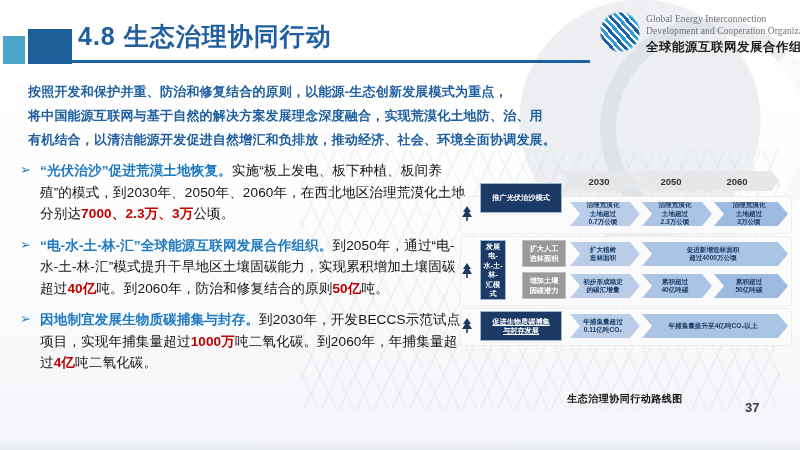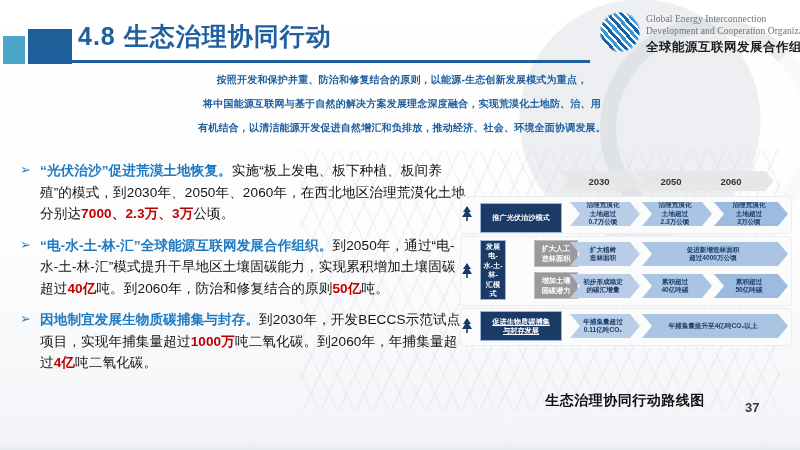--- a/index.html
+++ b/index.html
@@ -63,23 +63,23 @@
   }
   .logo-en1 { top:6px; }
   .logo-en2 { top:18px; }
   .logo-cn {
     position:absolute; left:46px; top:31px;
     font-size:12.5px; font-weight:bold; color:#1b1b1b; white-space:nowrap; letter-spacing:.5px;
   }
 
   
   .lead {
-    position:absolute; left:28px; top:68px; width:748px;
-    color:#1f5fa0; font-size:10px; font-weight:bold; line-height:24px;
-    text-align:center; letter-spacing:.2px;
+    position:absolute; left:28px; top:80px; width:748px;
+    color:#1f5fa0; font-size:13px; font-weight:bold; line-height:24px;
+    letter-spacing:.2px;
   }
   .lead .ln { display:block; white-space:nowrap; }
 
   
   .bullets { position:absolute; left:16px; top:160px; width:450px; }
   .bullet { position:relative; padding-left:24px; margin-bottom:10px; }
   .bullet .arrow {
     position:absolute; left:4px; top:2px; color:#2f7fc1; font-size:13px; line-height:16px;
   }
   .btxt { font-size:13.6px; line-height:21.5px; color:#141414; letter-spacing:.1px; }
@@ -92,21 +92,21 @@
   .tl { position:absolute; left:0; top:0; width:334px; height:26px; }
   .tl-chev {
     position:absolute; top:3px; height:20px;
     background:#e6e7e9;
     display:flex; align-items:center; justify-content:center;
     font-size:9.5px; font-weight:bold; color:#333;
     clip-path:polygon(0 0, calc(100% - 9px) 0, 100% 50%, calc(100% - 9px) 100%, 0 100%, 9px 50%);
   }
   .tl1 { left:102px; width:78px; }
   .tl2 { left:176px; width:74px; }
-  .tl3 { left:230px; width:86px;text-align:right; }
+  .tl3 { left:236px; width:86px;text-align:right; }
 
   .band {
     position:absolute; left:2px; width:330px;
     background:#fbfbfc; border:1px solid #eceef0; border-radius:3px;
   }
   .band1 { top:28px; height:36px; }
   .band2 { top:68px; height:68px; }
   .band3 { top:140px; height:36px; }
   .ic {
     position:absolute; width:14px; height:16px;
@@ -116,36 +116,36 @@
   .nav-dark {
     position:absolute; background:#1b3a66; border:1px solid #9fb7d4;
     color:#ffffff; font-size:7.2px; font-weight:bold; line-height:9.5px;
     display:flex; align-items:center; justify-content:center; text-align:center;
     padding:1px 2px; box-sizing:border-box;
   }
   .nav-gray {
     position:absolute; background:#9a9a9a; border:1px solid #bdbdbd;
     color:#ffffff; font-size:7.2px; font-weight:bold; line-height:9.5px;
     display:flex; align-items:center; justify-content:center; text-align:center;
-    padding:1px 2px; box-sizing:border-box;margin-left:12px;
+    padding:1px 2px; box-sizing:border-box;
   }
   .arw {
     position:absolute; height:24px;
     display:flex; align-items:center; justify-content:center; text-align:center;
     font-size:6.6px; line-height:8.4px; font-weight:bold; color:#1c3d66;
     padding:0 10px 0 6px; box-sizing:border-box;
     clip-path:polygon(0 0, calc(100% - 10px) 0, 100% 50%, calc(100% - 10px) 100%, 0 100%, 10px 50%);
   }
   .arw-lt { background:#b9cde8; }
   .arw-md { background:#aac4e4; }
   .arw-dk { background:#9dbbe0; }
 
   .cap {
     position:absolute; left:458px; top:392px; width:334px;
-    text-align:center; font-size:14px; font-weight:bold; color:#111; letter-spacing:.5px;
+    text-align:center; font-size:10px; font-weight:bold; color:#111; letter-spacing:.5px;
   }
   .pageno {
     position:absolute; left:745px; top:400px;
     font-size:13px; color:#3a3a3a; font-weight:bold;
   }
   .bottom-strip {
     position:absolute; left:0; bottom:0; width:800px; height:8px;
     background:linear-gradient(180deg,#f0f2f5,#e9ecef);
   }
 </style>
@@ -200,21 +200,21 @@
       <div class="tl-chev tl3">2060</div>
     </div>
 
     <div class="band band1"></div>
     <div class="ic" style="left:2px; top:38px;">
       <svg class="tree-sv" viewBox="0 0 14 16" aria-hidden="true">
         <path d="M7 0 L11 6 H8.8 L12 11 H2 L5.2 6 H3 Z" fill="#1b3a66"></path>
         <rect x="6.2" y="11" width="1.6" height="4" fill="#1b3a66"></rect>
       </svg>
     </div>
-    <div class="nav-dark" style="left:22px; top:35px; width:82px; height:30px;">推广光伏治沙模式</div>
+    <div class="nav-dark" style="left:22px; top:15px; width:82px; height:30px;">推广光伏治沙模式</div>
     <div class="arw arw-lt" style="left: 112px; top: 34px; width: 70px; white-space: pre-line;">治理荒漠化
 土地超过
 0.7万公顷</div>
     <div class="arw arw-md" style="left: 184px; top: 34px; width: 70px; white-space: pre-line;">治理荒漠化
 土地超过
 2.3万公顷</div>
     <div class="arw arw-dk" style="left: 256px; top: 34px; width: 74px; white-space: pre-line;">治理荒漠化
 土地超过
 3万公顷</div>
 

